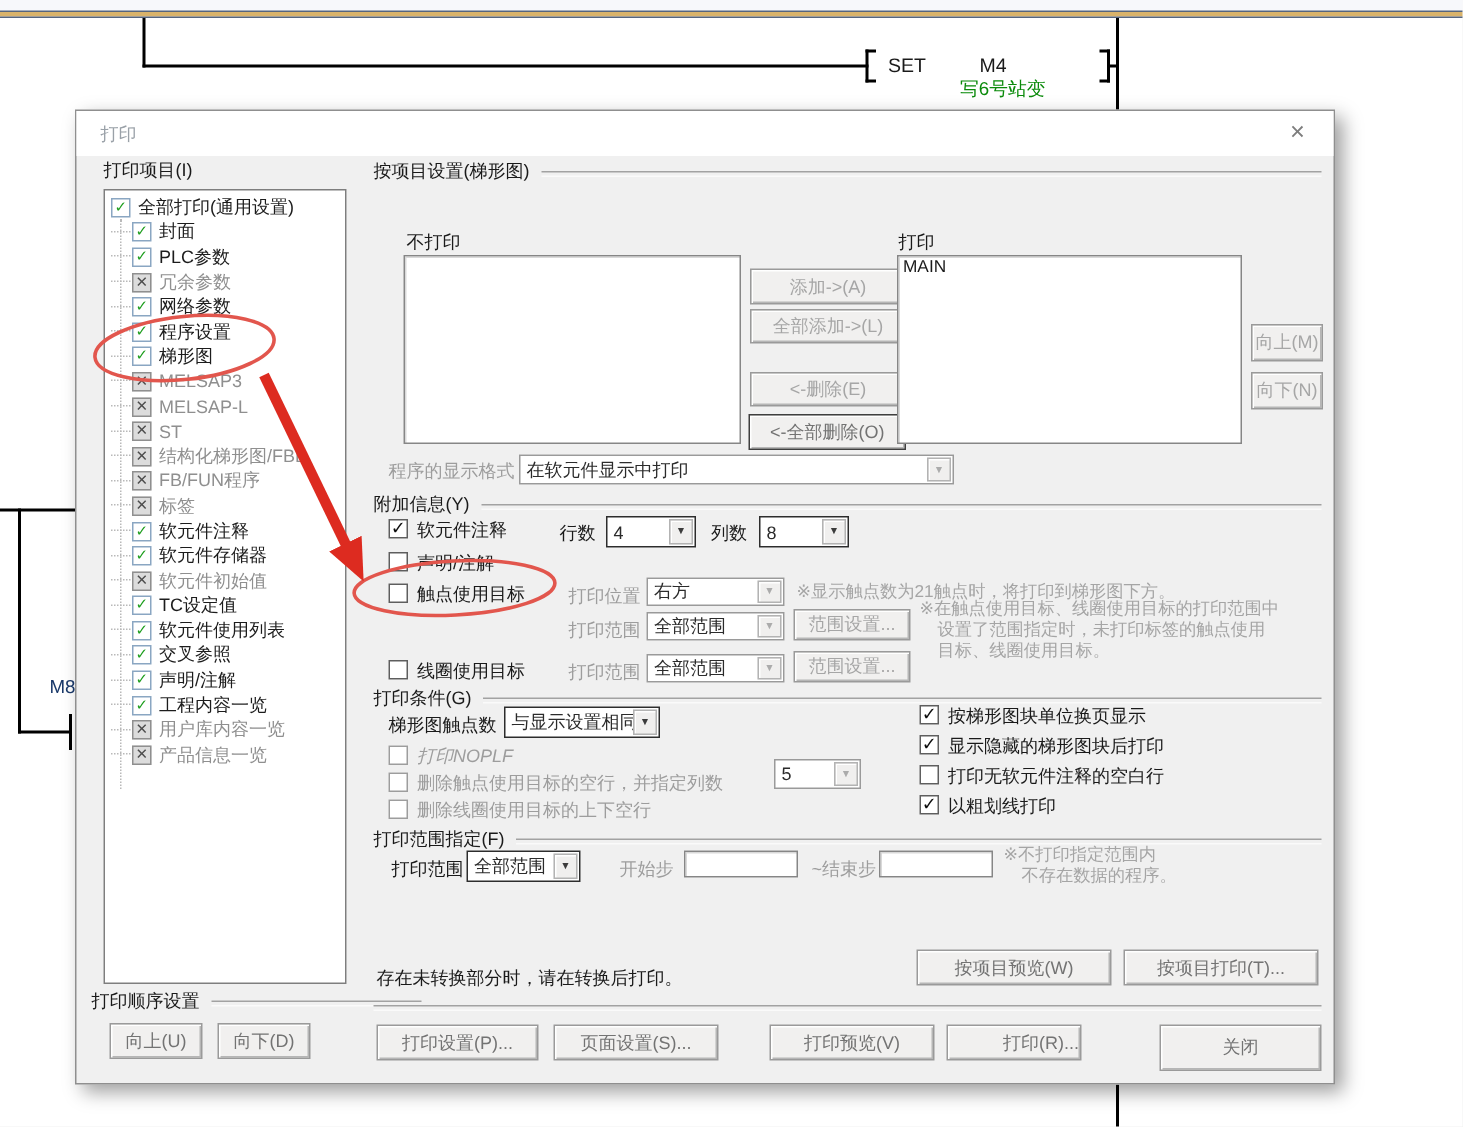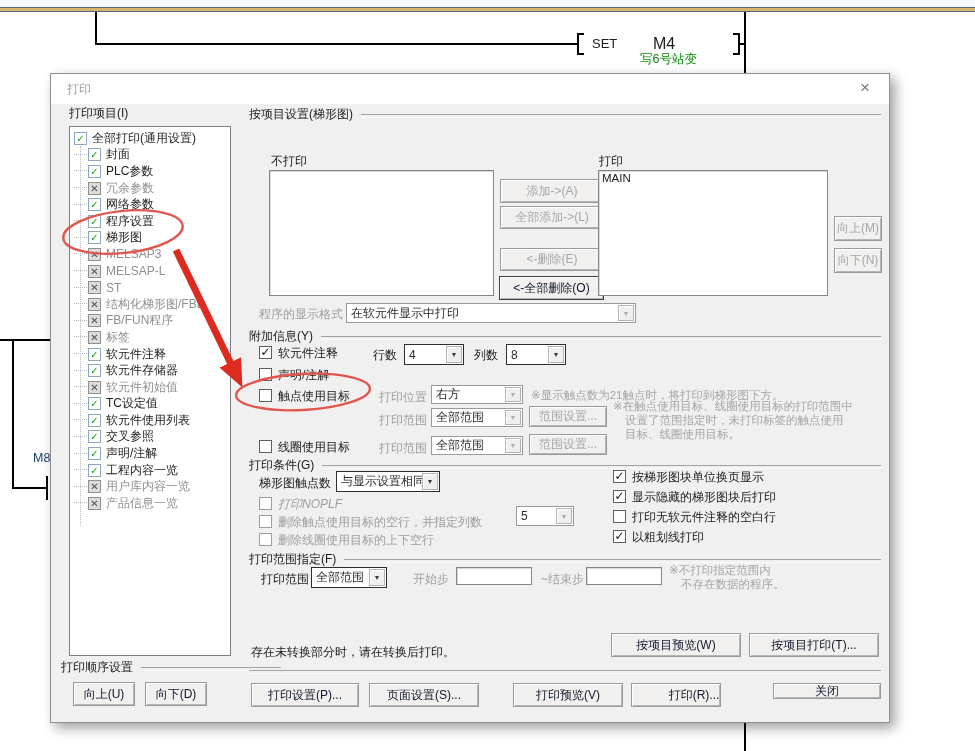--- a/index.html
+++ b/index.html
@@ -2,21 +2,21 @@
 <html><head>
 <meta charset="utf-8">
 <style>
   html,body{margin:0;padding:0;}
   body{width:975px;height:751px;position:relative;overflow:hidden;background:#ffffff;
        font-family:"Liberation Sans","DejaVu Sans",sans-serif;-webkit-font-smoothing:antialiased;}
   .abs{position:absolute;}
   .lbl{position:absolute;font-size:12px;color:#1a1a1a;white-space:nowrap;line-height:14px;}
   .lbl.dim{color:#9d9d9d;}
   .note{position:absolute;font-size:11.5px;color:#a5a5a5;white-space:nowrap;line-height:14px;}
-  .btn{position:absolute;display:flex;align-items:center;justify-content:center;font-size:12px;color:#0f172a;
+  .btn{position:absolute;display:flex;align-items:center;justify-content:center;font-size:12px;color:#737373;
        background:#f1f0ef;border:1px solid #9a9a9a;box-shadow:inset 1px 1px 0 #ffffff,inset -1px -1px 0 #b6b6b6;
        box-sizing:border-box;cursor:default;}
   .btn.dark{border-color:#3f3f3f;}
   .btn.dim{color:#a6a6a6;}
   .sunkbox{position:absolute;background:#ffffff;border:1px solid #868686;box-sizing:border-box;
        box-shadow:inset 1px 1px 0 #d9d9d9;}
   .combo{position:absolute;background:#ffffff;border:1px solid #9a9a9a;box-sizing:border-box;
        font-size:12px;color:#2b2b2b;display:flex;align-items:center;padding-left:4px;overflow:hidden;white-space:nowrap;}
   .combo.dark{border-color:#2d2d2d;}
   .combo .cbtn{position:absolute;right:1px;top:1px;bottom:1px;width:16px;background:#f0efee;
@@ -47,21 +47,21 @@
 <div class="abs" style="left:0;top:0;width:975px;height:751px;">
   <div class="abs" style="left:0;top:0;width:975px;height:7px;background:#f7f8fb;"></div>
   <div class="abs" style="left:0;top:7px;width:975px;height:1px;background:#55657f;"></div>
   <div class="abs" style="left:0;top:8px;width:975px;height:3px;background:#d9b36b;"></div>
   <div class="abs" style="left:0;top:11px;width:975px;height:1px;background:#55657f;"></div>
 
   <div class="ladline" style="left:95px;top:12px;width:2px;height:33px;"></div>
   <div class="ladline" style="left:95px;top:43px;width:484px;height:2px;"></div>
   <div class="abs" style="left:577px;top:33px;width:7px;height:22px;border-left:2px solid #000;border-top:2px solid #000;border-bottom:2px solid #000;box-sizing:border-box;"></div>
   <div class="lbl" style="left:592px;top:37px;font-size:13px;">SET</div>
-  <div class="lbl" style="left:653px;top:37px;font-size:16px;">M4</div>
+  <div class="lbl" style="left:653px;top:37px;font-size:13px;">M4</div>
   <div class="abs" style="left:733px;top:33px;width:7px;height:22px;border-right:2px solid #000;border-top:2px solid #000;border-bottom:2px solid #000;box-sizing:border-box;"></div>
   <div class="ladline" style="left:739px;top:43px;width:6px;height:2px;"></div>
   <div class="lbl" style="left:640px;top:52px;color:#0a8a0a;font-size:12.5px;">写6号站变</div>
   <div class="ladline" style="left:744px;top:12px;width:2px;height:63px;"></div>
   <div class="ladline" style="left:744px;top:723px;width:2px;height:28px;"></div>
 
   <div class="ladline" style="left:0;top:339px;width:52px;height:2px;"></div>
   <div class="ladline" style="left:12px;top:339px;width:2px;height:150px;"></div>
   <div class="ladline" style="left:12px;top:487px;width:36px;height:2px;"></div>
   <div class="ladline" style="left:46px;top:476px;width:2px;height:24px;"></div>
@@ -326,21 +326,21 @@
   <div class="lbl" style="left:200px;top:571px;">存在未转换部分时，请在转换后打印。</div>
   <div class="btn" style="left:560px;top:559px;width:130px;height:24px;">按项目预览(W)</div>
   <div class="btn" style="left:698px;top:559px;width:130px;height:24px;">按项目打印(T)...</div>
 
   <div class="abs" style="left:198px;top:596px;width:632px;height:2px;border-top:1px solid #a2a2a2;border-bottom:1px solid #fafafa;"></div>
 
   <div class="btn" style="left:200px;top:609px;width:108px;height:24px;text-align:center;">打印设置(P)...</div>
   <div class="btn" style="left:318px;top:609px;width:110px;height:24px;">页面设置(S)...</div>
   <div class="btn" style="left:462px;top:609px;width:110px;height:24px;">打印预览(V)</div>
   <div class="btn" style="left:580px;top:609px;width:90px;height:24px;padding-left:36px;">打印(R)...</div>
-  <div class="btn" style="left:722px;top:609px;width:108px;height:16px;">关闭</div>
+  <div class="btn" style="left:722px;top:609px;width:108px;height:31px;">关闭</div>
 </div>
 
 <svg width="975" height="751" style="position:absolute;left:0;top:0;pointer-events:none;" viewBox="0 0 975 751">
   <defs>
     <marker id="ah" markerUnits="userSpaceOnUse" markerWidth="28" markerHeight="24" refX="4" refY="12" orient="auto">
       <path d="M0,0 L28,12 L0,24 z" fill="#dd2b20"></path>
     </marker>
   </defs>
   <ellipse cx="123" cy="232" rx="60" ry="21" fill="none" stroke="#e2564d" stroke-width="2.4" transform="rotate(-6 123 232)"></ellipse>
   <ellipse cx="303" cy="392" rx="67" ry="18" fill="none" stroke="#e2564d" stroke-width="2.4" transform="rotate(-3 303 392)"></ellipse>

